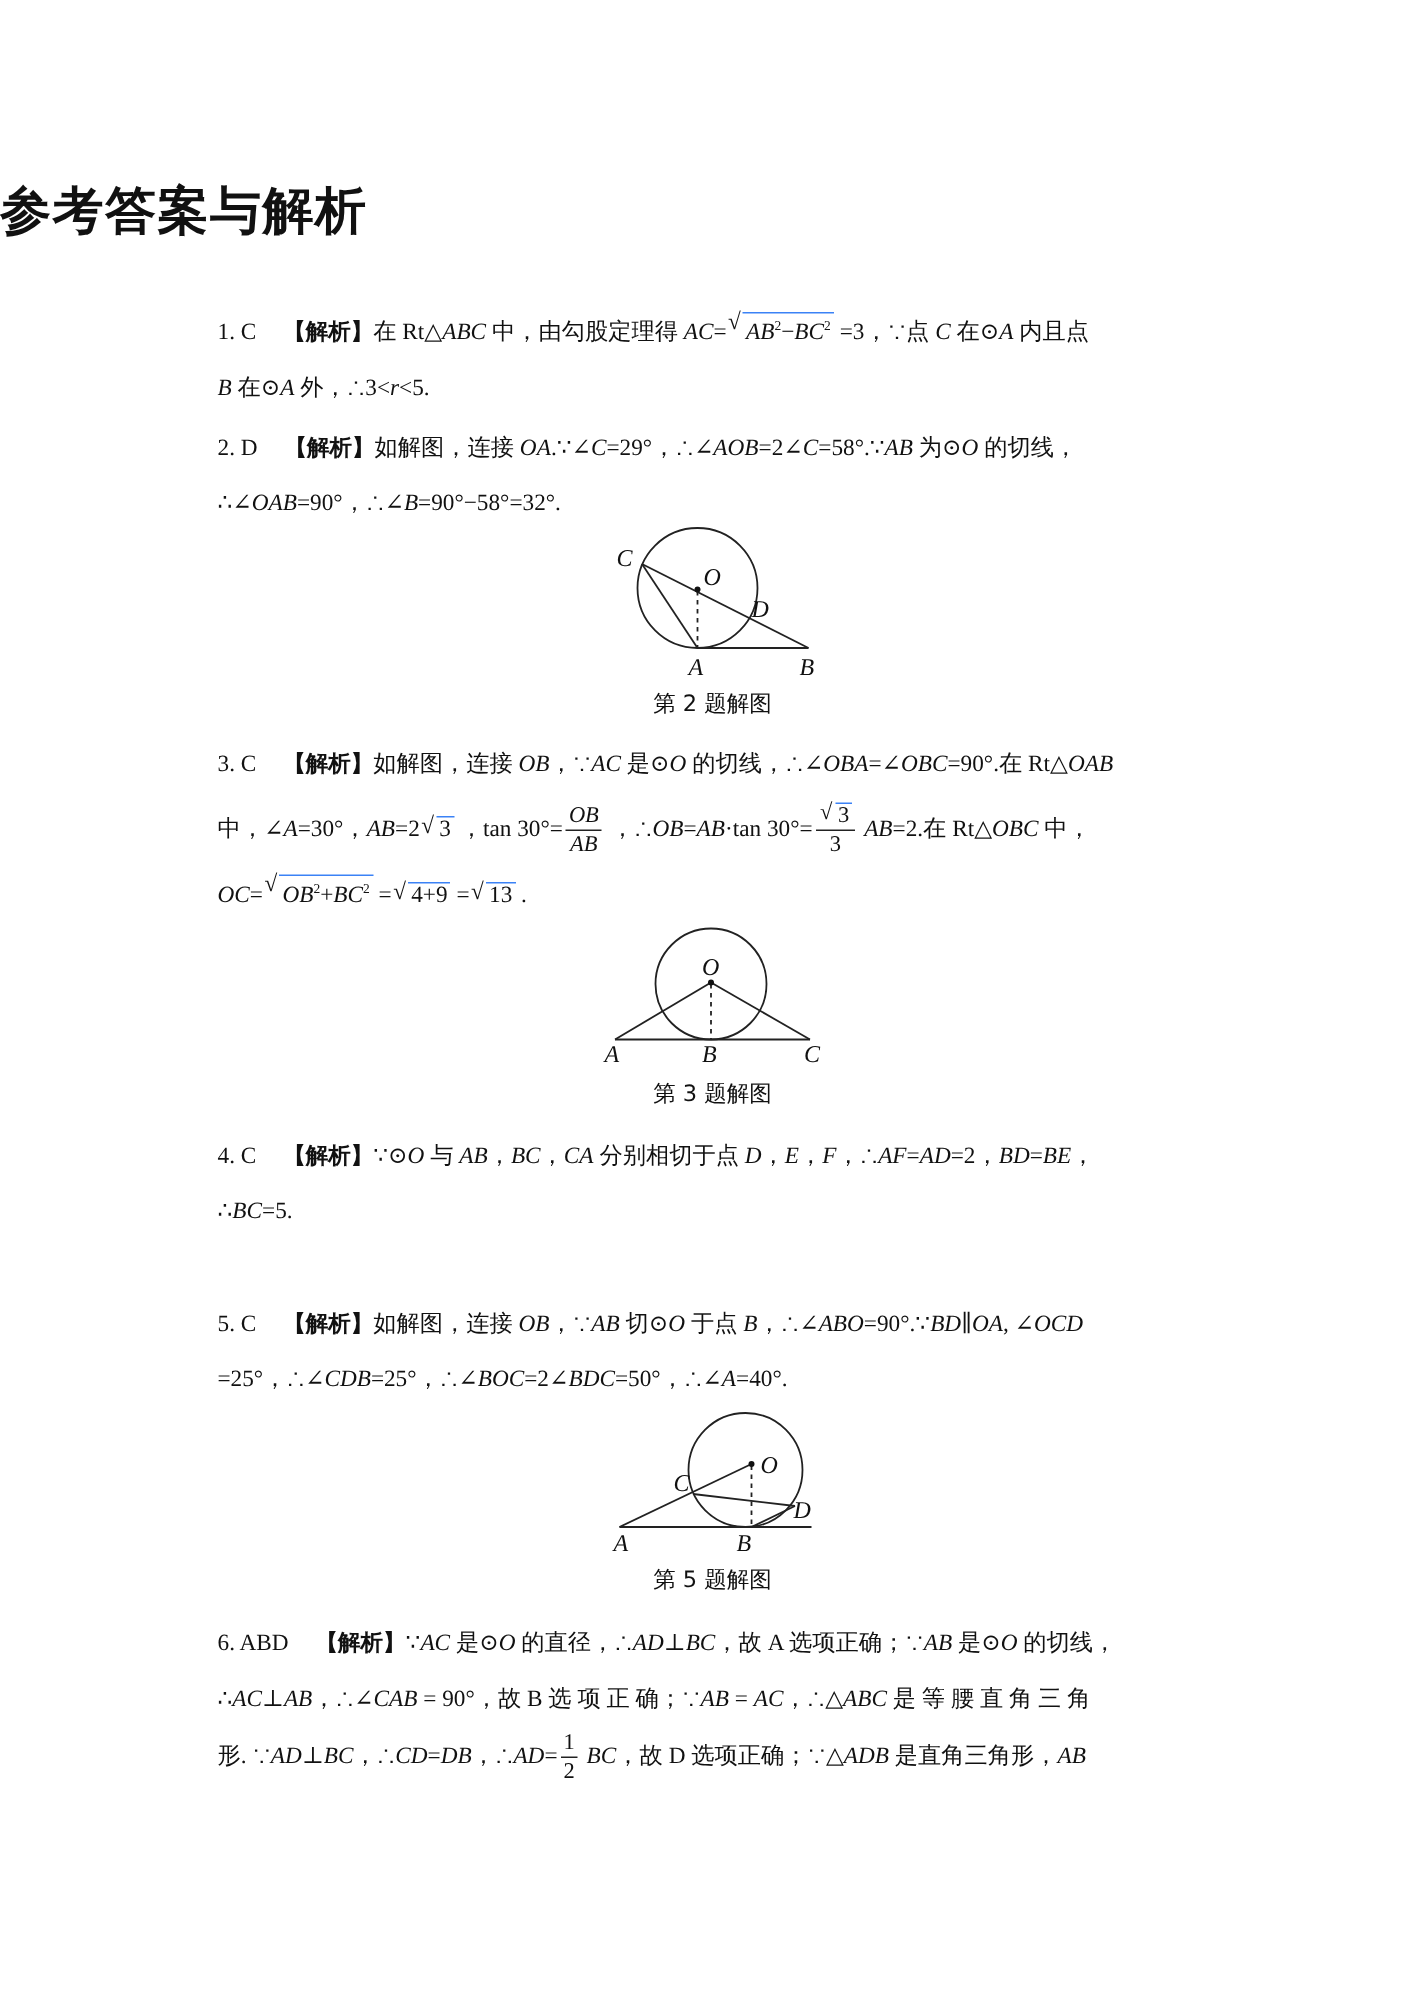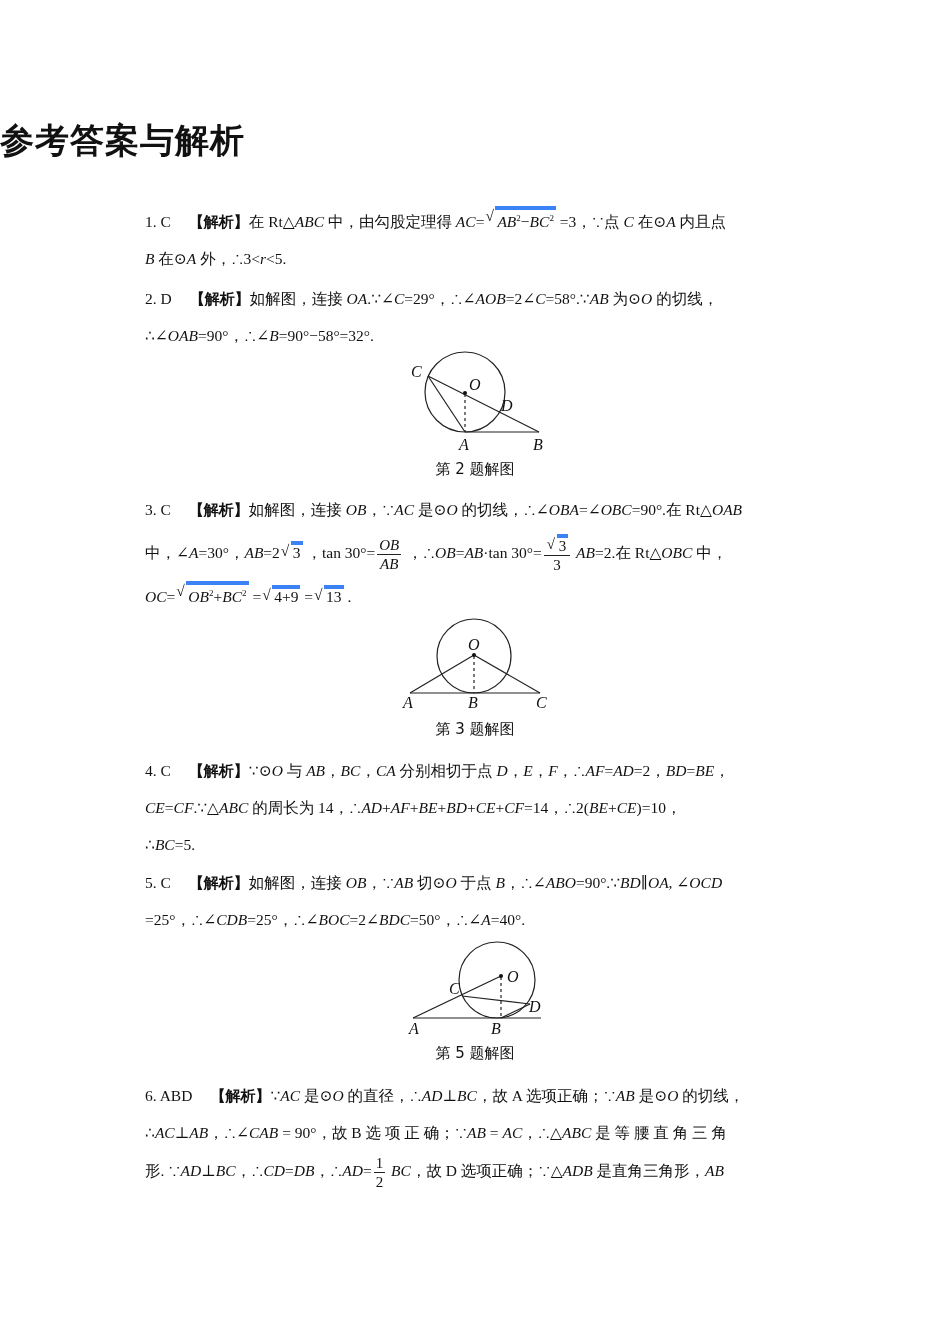--- a/index.html
+++ b/index.html
@@ -15,21 +15,21 @@
   }
   .para {
     position: absolute; left: 145px; width: 665px;
     font-size: 15.5px; line-height: 37px;
     font-family: "Liberation Serif", "DejaVu Serif", serif;
   }
   .line { white-space: nowrap; height: 37px; position: relative; }
   .num { margin-right: 18px; text-align: right; }
   .tag { font-weight: bold; font-family: "DejaVu Sans", "Liberation Sans", sans-serif; font-size: 15px; }
   i { font-style: italic; }
-  .sqrt { display: inline-block; border-top: 4px solid #3b82f6; padding: 0 2px; margin-left: 1px; line-height: 16px; position: relative; }
+  .sqrt { display: inline-block; border-top: 1px solid #3b82f6; padding: 0 2px; margin-left: 1px; line-height: 16px; position: relative; }
   .sqrt::before { content: "√"; position: absolute; left: -10px; top: -2px; font-style: normal; }
   .sqrt-wrap { margin-left: 10px; }
   sup { font-size: 9px; vertical-align: 6px; }
   .frac { display: inline-flex; flex-direction: column; align-items: center; vertical-align: middle; line-height: 18px; font-size: 15px; margin: 0 2px; }
   .frac .n { border-bottom: 1px solid #222; padding: 0 2px; }
   .figure { position: absolute; }
   .caption {
     position: absolute; width: 200px; text-align: center;
     font-family: "DejaVu Sans", "Liberation Sans", sans-serif; font-size: 15px;
   }
@@ -98,21 +98,20 @@
   <text x="5" y="90">A</text>
   <text x="70" y="90">B</text>
   <text x="138" y="90">C</text>
 </svg>
 <div class="caption" style="left:375px; top:720px;">第 3 题解图</div>
 
 <div class="para" style="top:752px;">
   <div class="line">
     <span class="num">4. C</span><span class="tag">【解析】</span>∵⊙<i>O</i> 与 <i>AB</i>，<i>BC</i>，<i>CA</i> 分别相切于点 <i>D</i>，<i>E</i>，<i>F</i>，∴<i>AF</i>=<i>AD</i>=2，<i>BD</i>=<i>BE</i>，
   </div>
-  <div class="line"><i>CE</i>=<i>CF</i>.∵△<i>ABC</i> 的周长为 14，∴<i>AD</i>+<i>AF</i>+<i>BE</i>+<i>BD</i>+<i>CE</i>+<i>CF</i>=14，∴2(<i>BE</i>+<i>CE</i>)=10，</div>
   <div class="line">∴<i>BC</i>=5.</div>
 </div>
 
 <div class="para" style="top:864px;">
   <div class="line">
     <span class="num">5. C</span><span class="tag">【解析】</span>如解图，连接 <i>OB</i>，∵<i>AB</i> 切⊙<i>O</i> 于点 <i>B</i>，∴∠<i>ABO</i>=90°.∵<i>BD</i>∥<i>OA</i>, ∠<i>OCD</i>
   </div>
   <div class="line">=25°，∴∠<i>CDB</i>=25°，∴∠<i>BOC</i>=2∠<i>BDC</i>=50°，∴∠<i>A</i>=40°.</div>
 </div>
 

